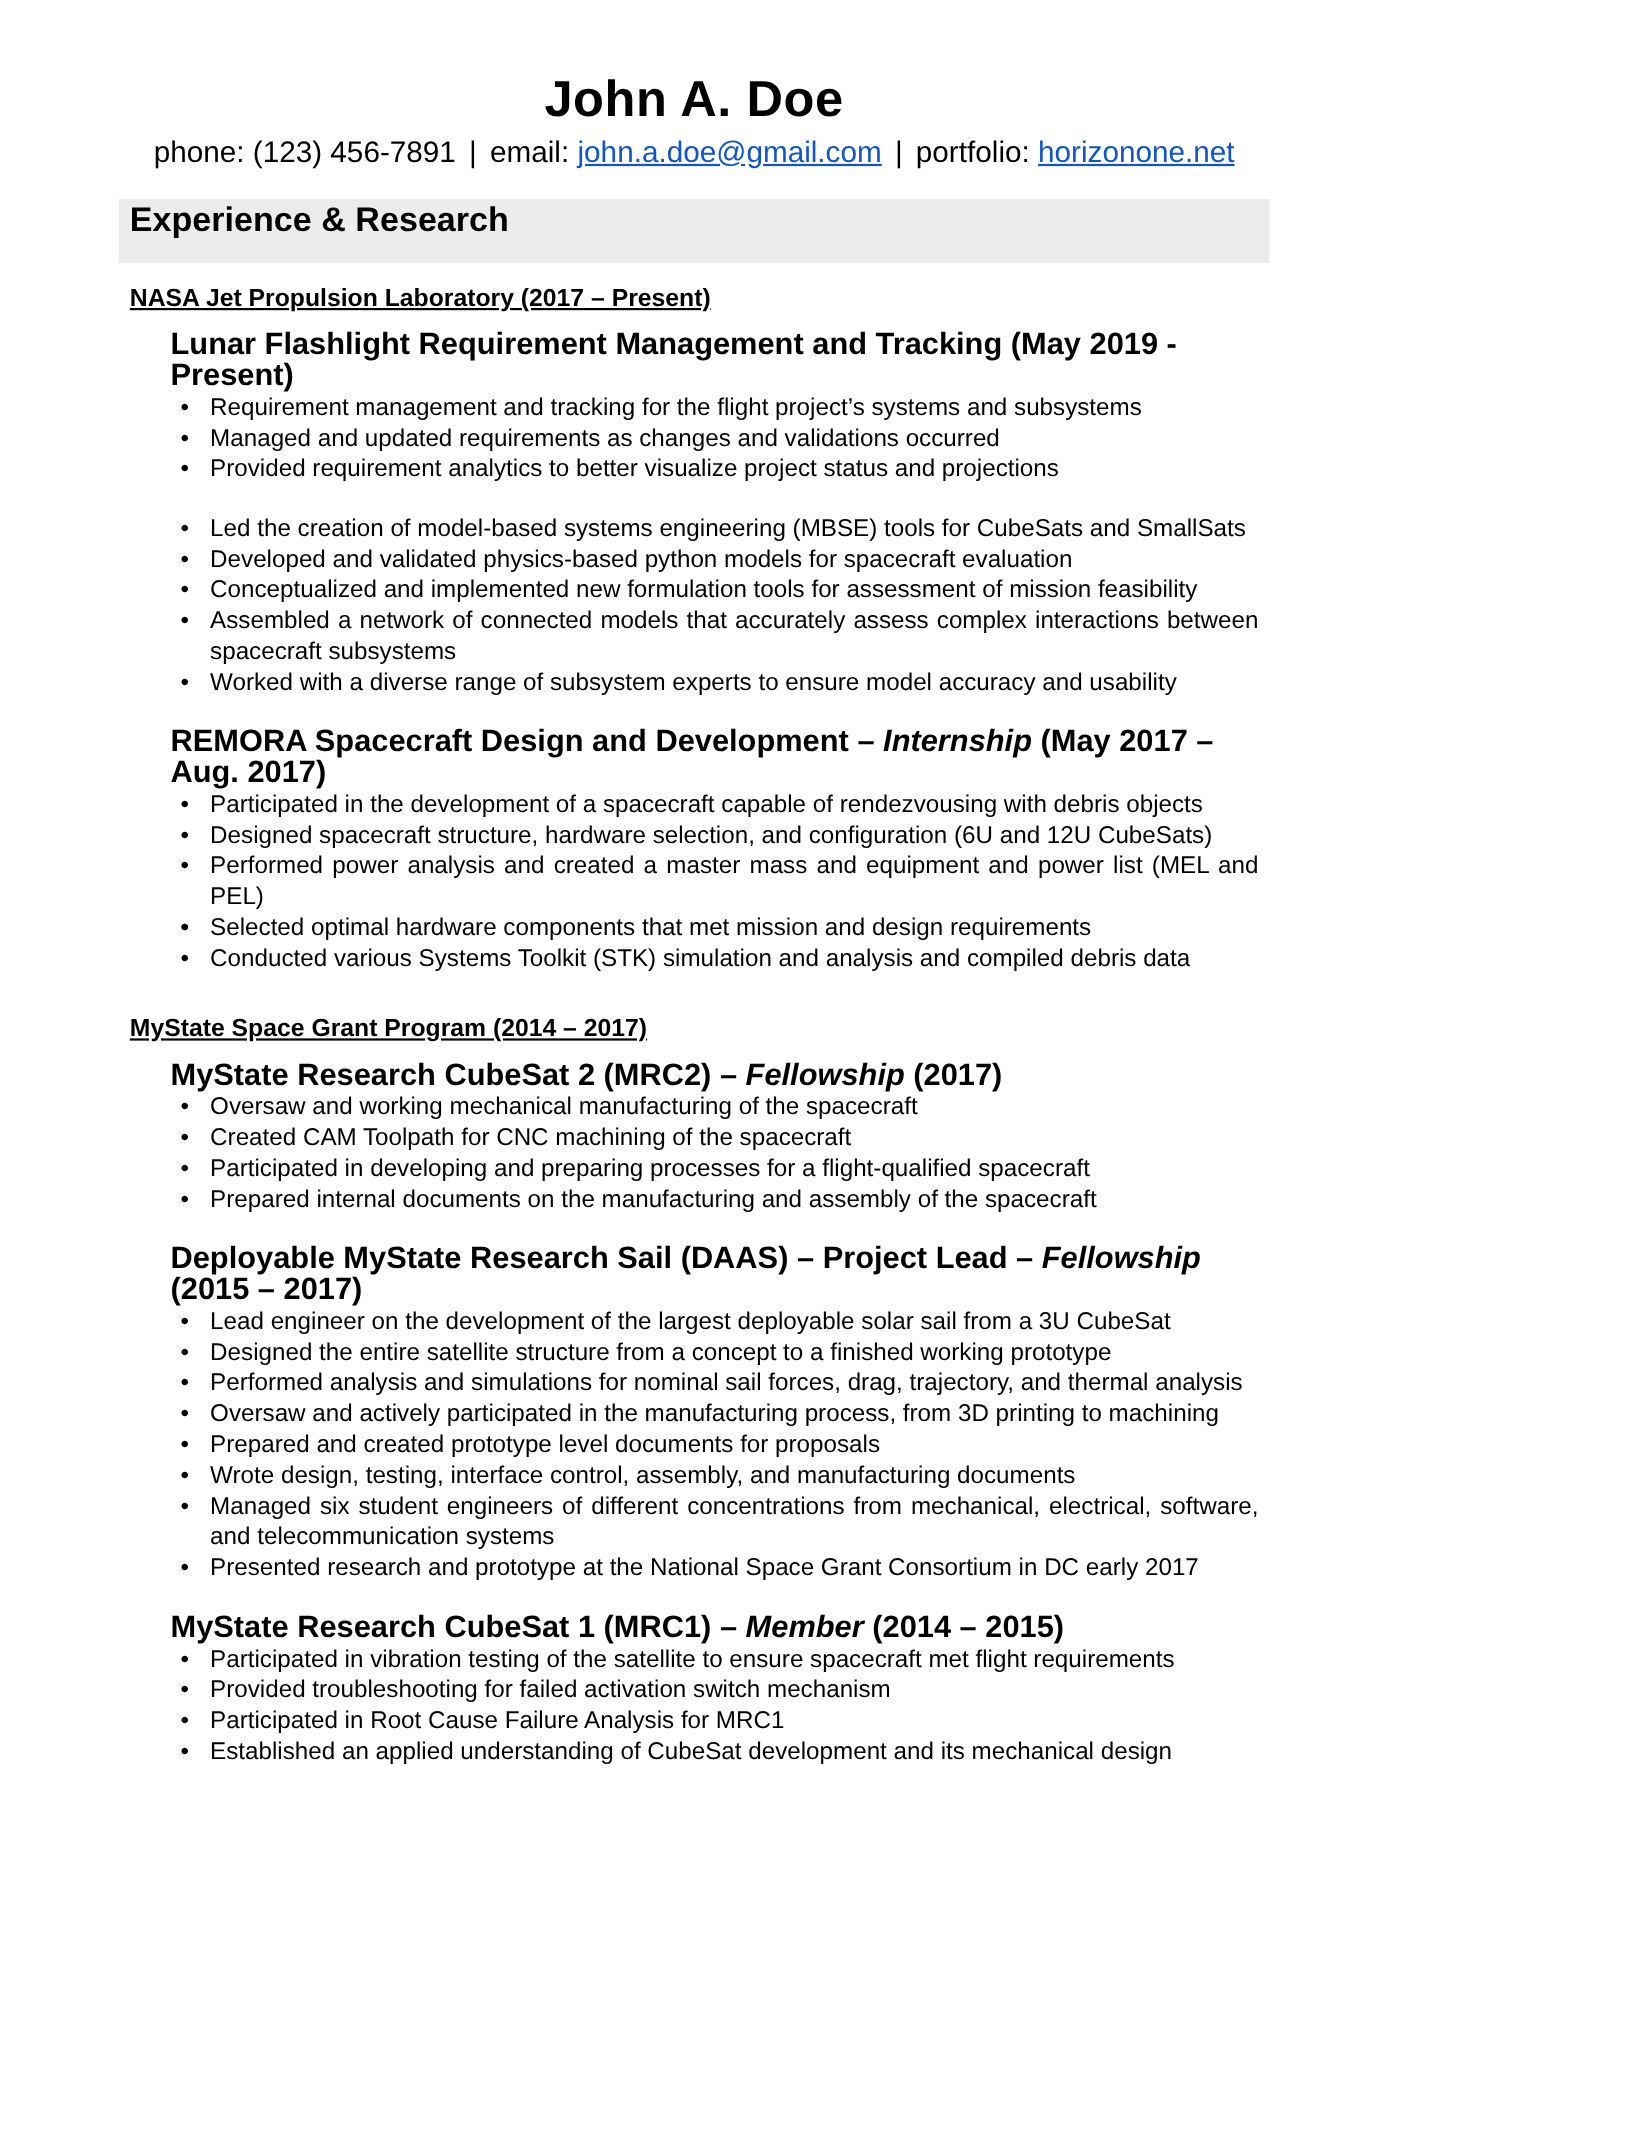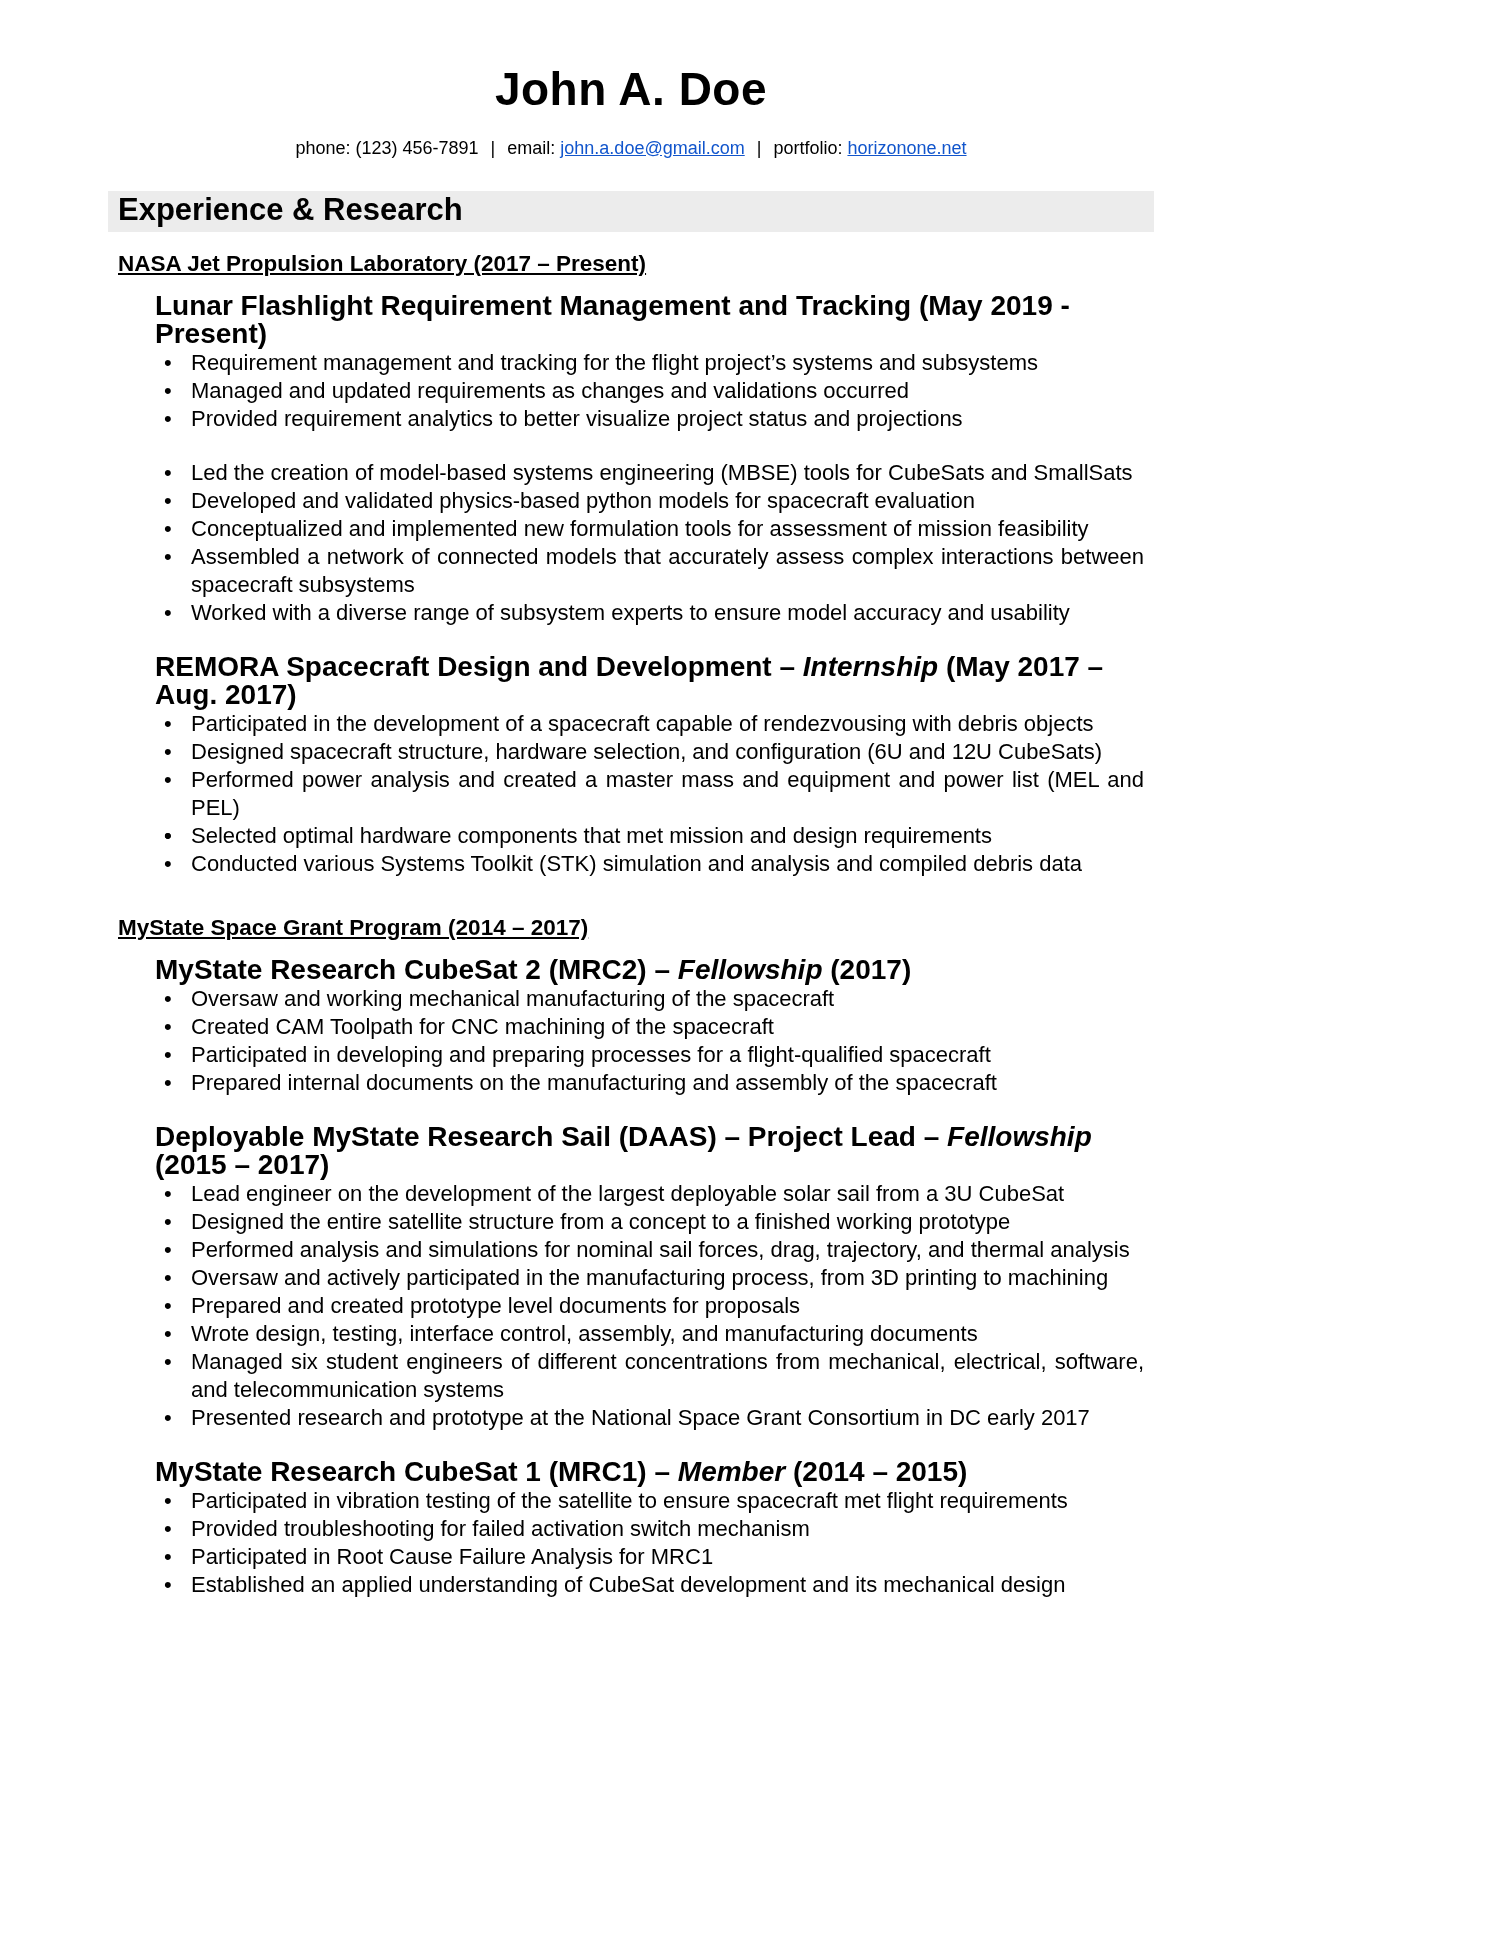--- a/index.html
+++ b/index.html
@@ -17,37 +17,37 @@
   }
   
   .header { text-align: center; }
   .candidate-name {
     font-size: 46px;
     font-weight: bold;
     line-height: 1.1;
     letter-spacing: 0.5px;
   }
   .contact {
-    margin-top: 20px;
-    font-size: 18px;
+    margin-top: 10px;
+    font-size: 27px;
     line-height: 26px;
   }
   .contact .sep { margin: 0 12px; }
   .contact a {
     color: #1155cc;
     text-decoration: underline;
     cursor: pointer;
   }
   
   .section-bar {
     background: #ececec;
     font-size: 31px;
     font-weight: bold;
     line-height: 1.1;
-    padding: 2px 10px 5px 10px;
+    padding: 2px 10px 22px 10px;
     margin: 30px -10px 18px -10px;
   }
   
   .org-heading {
     font-size: 22.5px;
     font-weight: bold;
     text-decoration: underline;
     line-height: 28px;
     margin-top: 36px;
   }

